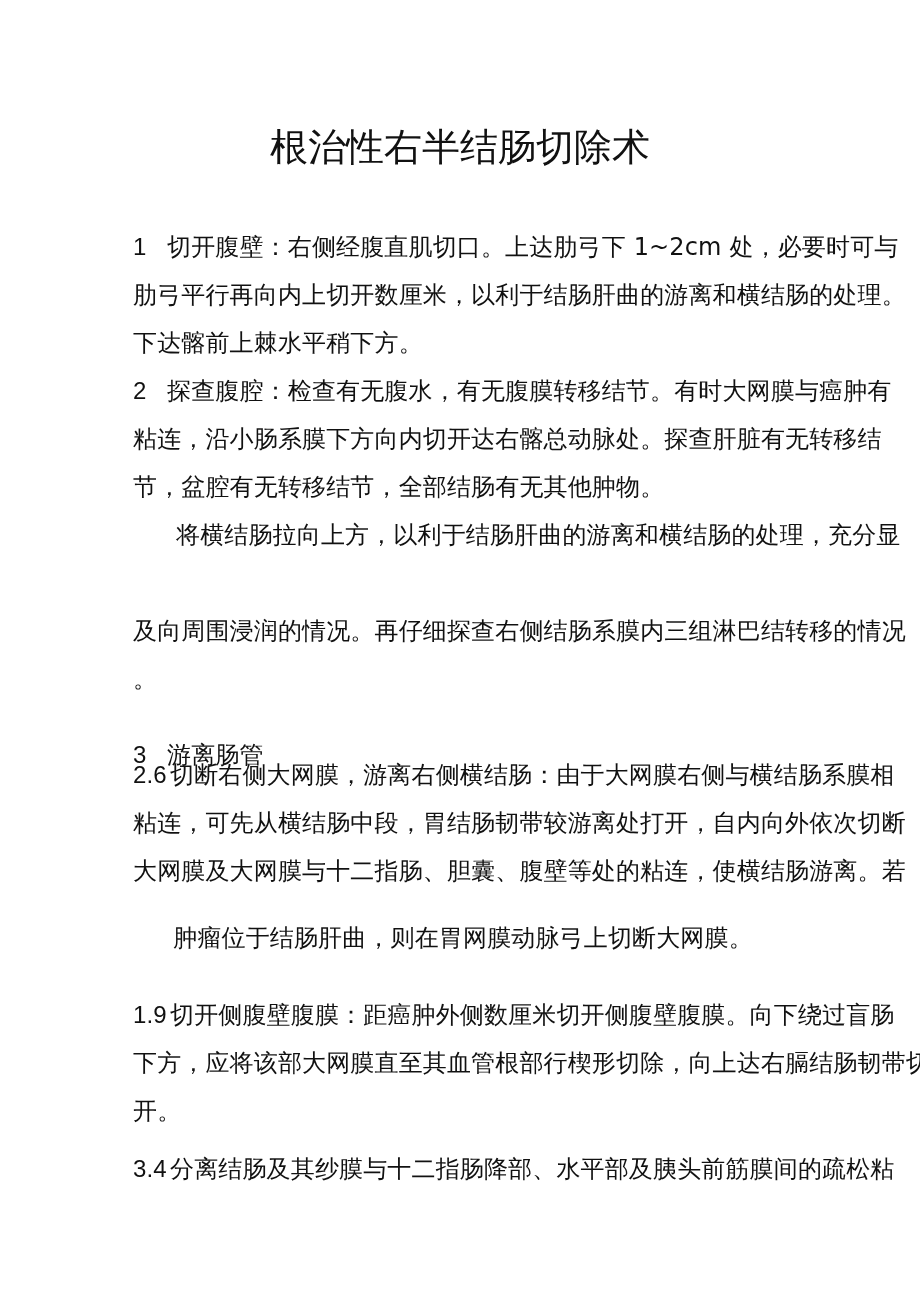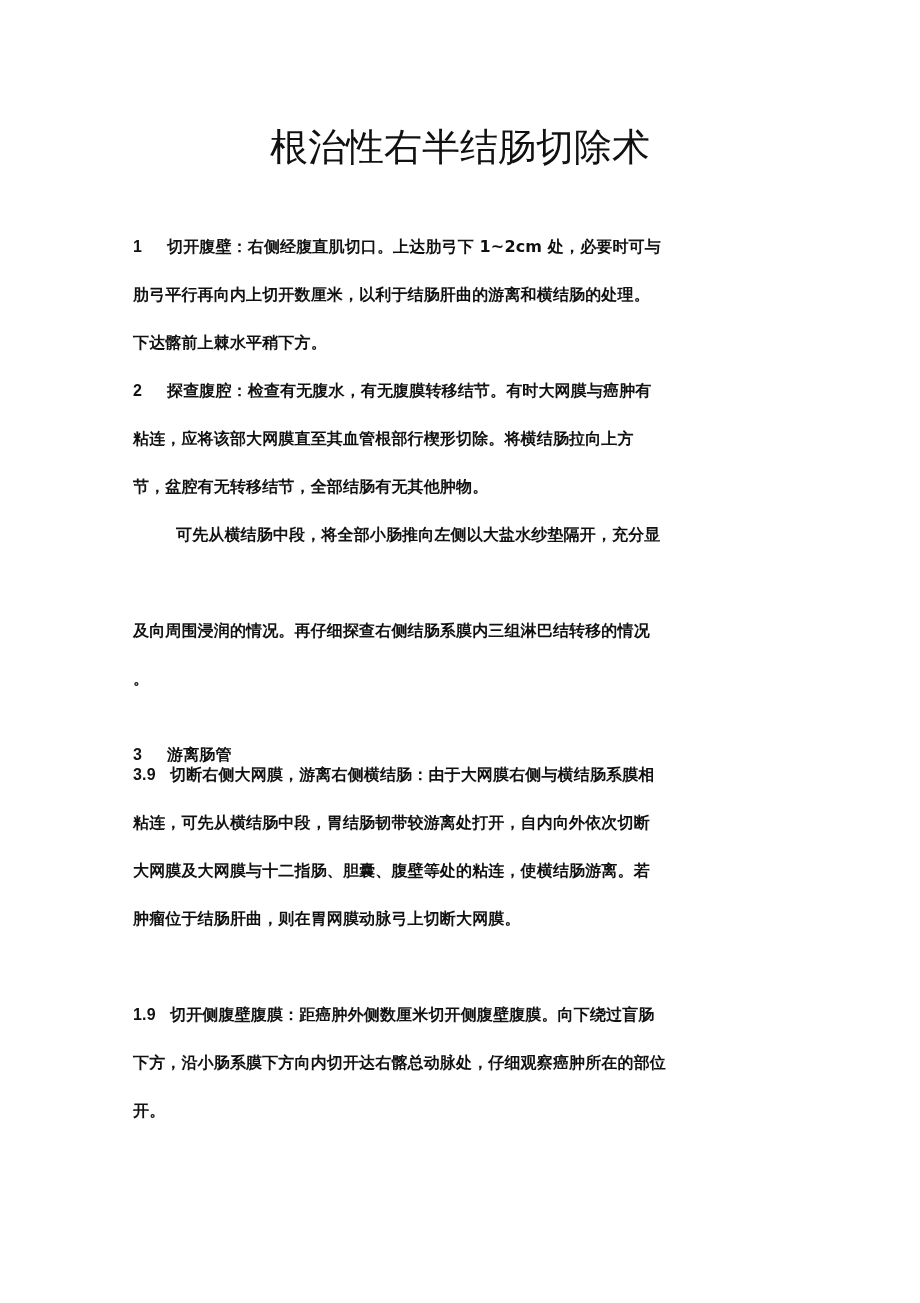--- a/index.html
+++ b/index.html
@@ -31,26 +31,25 @@
       font-size: 38px;
       line-height: 50px;
       letter-spacing: 0px;
       color: #111111;
       white-space: nowrap;
     }
     .line {
       position: absolute;
       left: 133px;
       width: 660px;
-      font-size: 16px;
+      font-size: 24px;
       line-height: 28px;
       white-space: nowrap;
       color: #111111;
       letter-spacing: 0.15px;
-      font-weight: bold;
     }
     .num {
       display: inline-block;
       font-family: "Liberation Sans", sans-serif;
     }
     .num.wide { width: 34px; }
     .num.sub { width: 37px; }
     .indent { padding-left: 43px; }
   </style>
 </head>
@@ -62,39 +61,42 @@
 
   <div class="line" style="top:233px;">
     <span class="num wide">1</span><span>切开腹壁：右侧经腹直肌切口。上达肋弓下 1~2cm 处，必要时可与</span>
   </div>
   <div class="line" style="top:281px;">肋弓平行再向内上切开数厘米，以利于结肠肝曲的游离和横结肠的处理。</div>
   <div class="line" style="top:329px;">下达髂前上棘水平稍下方。</div>
 
   <div class="line" style="top:377px;">
     <span class="num wide">2</span><span>探查腹腔：检查有无腹水，有无腹膜转移结节。有时大网膜与癌肿有</span>
   </div>
-  <div class="line" style="top:425px;">粘连，应将该部大网膜直至其血管根部行楔形切除。将横结肠拉向上方</div>
+  <div class="line" style="top:425px;">粘连，沿小肠系膜下方向内切开达右髂总动脉处。探查肝脏有无转移结</div>
   <div class="line" style="top:473px;">节，盆腔有无转移结节，全部结肠有无其他肿物。</div>
 
-  <div class="line indent" style="top:521px;">可先从横结肠中段，将全部小肠推向左侧以大盐水纱垫隔开，充分显</div>
+  <div class="line indent" style="top:521px;">将横结肠拉向上方，以利于结肠肝曲的游离和横结肠的处理，充分显</div>
   <div class="line" style="top:617px;">及向周围浸润的情况。再仔细探查右侧结肠系膜内三组淋巴结转移的情况</div>
   <div class="line" style="top:665px;">。</div>
 
   <div class="line" style="top:713px;margin-top:28px;">
     <span class="num wide">3</span><span>游离肠管</span>
   </div>
 
   <div class="line" style="top:761px;">
-    <span class="num sub">3.9</span><span>切断右侧大网膜，游离右侧横结肠：由于大网膜右侧与横结肠系膜相</span>
+    <span class="num sub">2.6</span><span>切断右侧大网膜，游离右侧横结肠：由于大网膜右侧与横结肠系膜相</span>
   </div>
   <div class="line" style="top:809px;">粘连，可先从横结肠中段，胃结肠韧带较游离处打开，自内向外依次切断</div>
   <div class="line" style="top:857px;">大网膜及大网膜与十二指肠、胆囊、腹壁等处的粘连，使横结肠游离。若</div>
-  <div class="line" style="top:905px;">肿瘤位于结肠肝曲，则在胃网膜动脉弓上切断大网膜。</div>
+  <div class="line" style="top:924px;text-align:center;">肿瘤位于结肠肝曲，则在胃网膜动脉弓上切断大网膜。</div>
 
 
   <div class="line" style="top:1001px;">
     <span class="num sub">1.9</span><span>切开侧腹壁腹膜：距癌肿外侧数厘米切开侧腹壁腹膜。向下绕过盲肠</span>
   </div>
-  <div class="line" style="top:1049px;">下方，沿小肠系膜下方向内切开达右髂总动脉处，仔细观察癌肿所在的部位</div>
+  <div class="line" style="top:1049px;">下方，应将该部大网膜直至其血管根部行楔形切除，向上达右膈结肠韧带切</div>
   <div class="line" style="top:1097px;">开。</div>
 
+  <div class="line" style="top:1155px;">
+    <span class="num sub">3.4</span><span>分离结肠及其纱膜与十二指肠降部、水平部及胰头前筋膜间的疏松粘</span>
+  </div>
 
 </div>
 
 </body></html>

